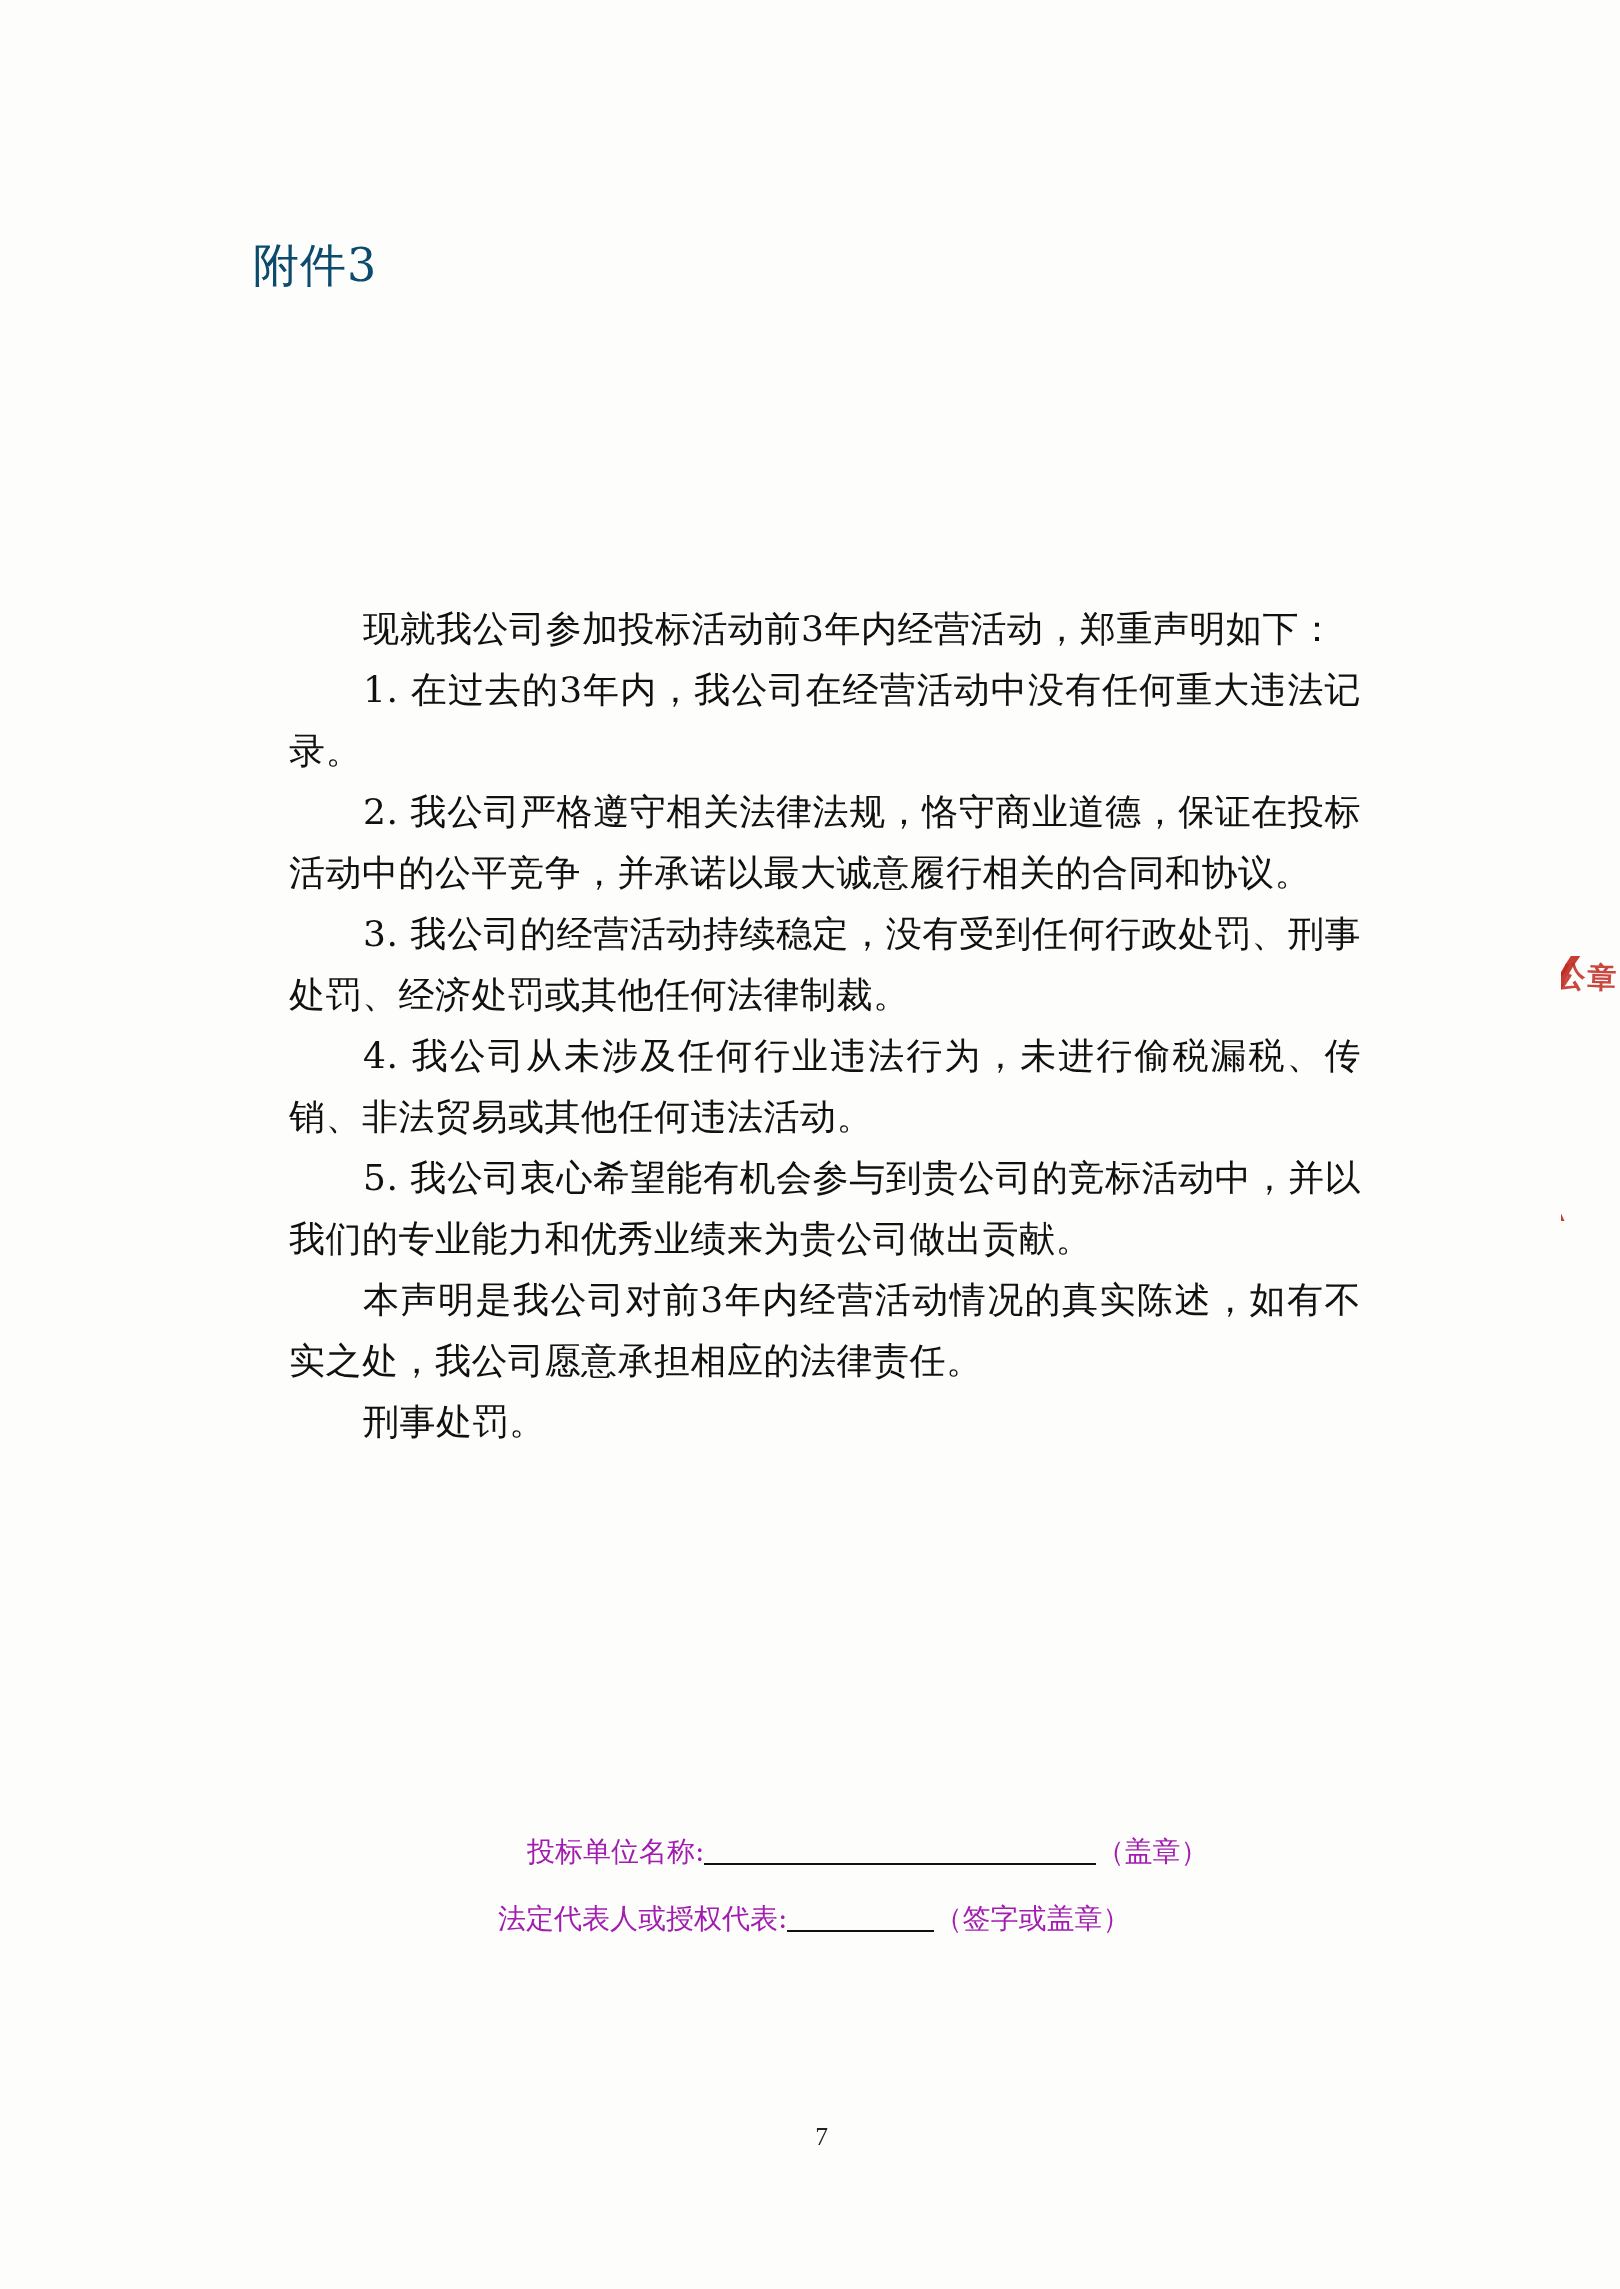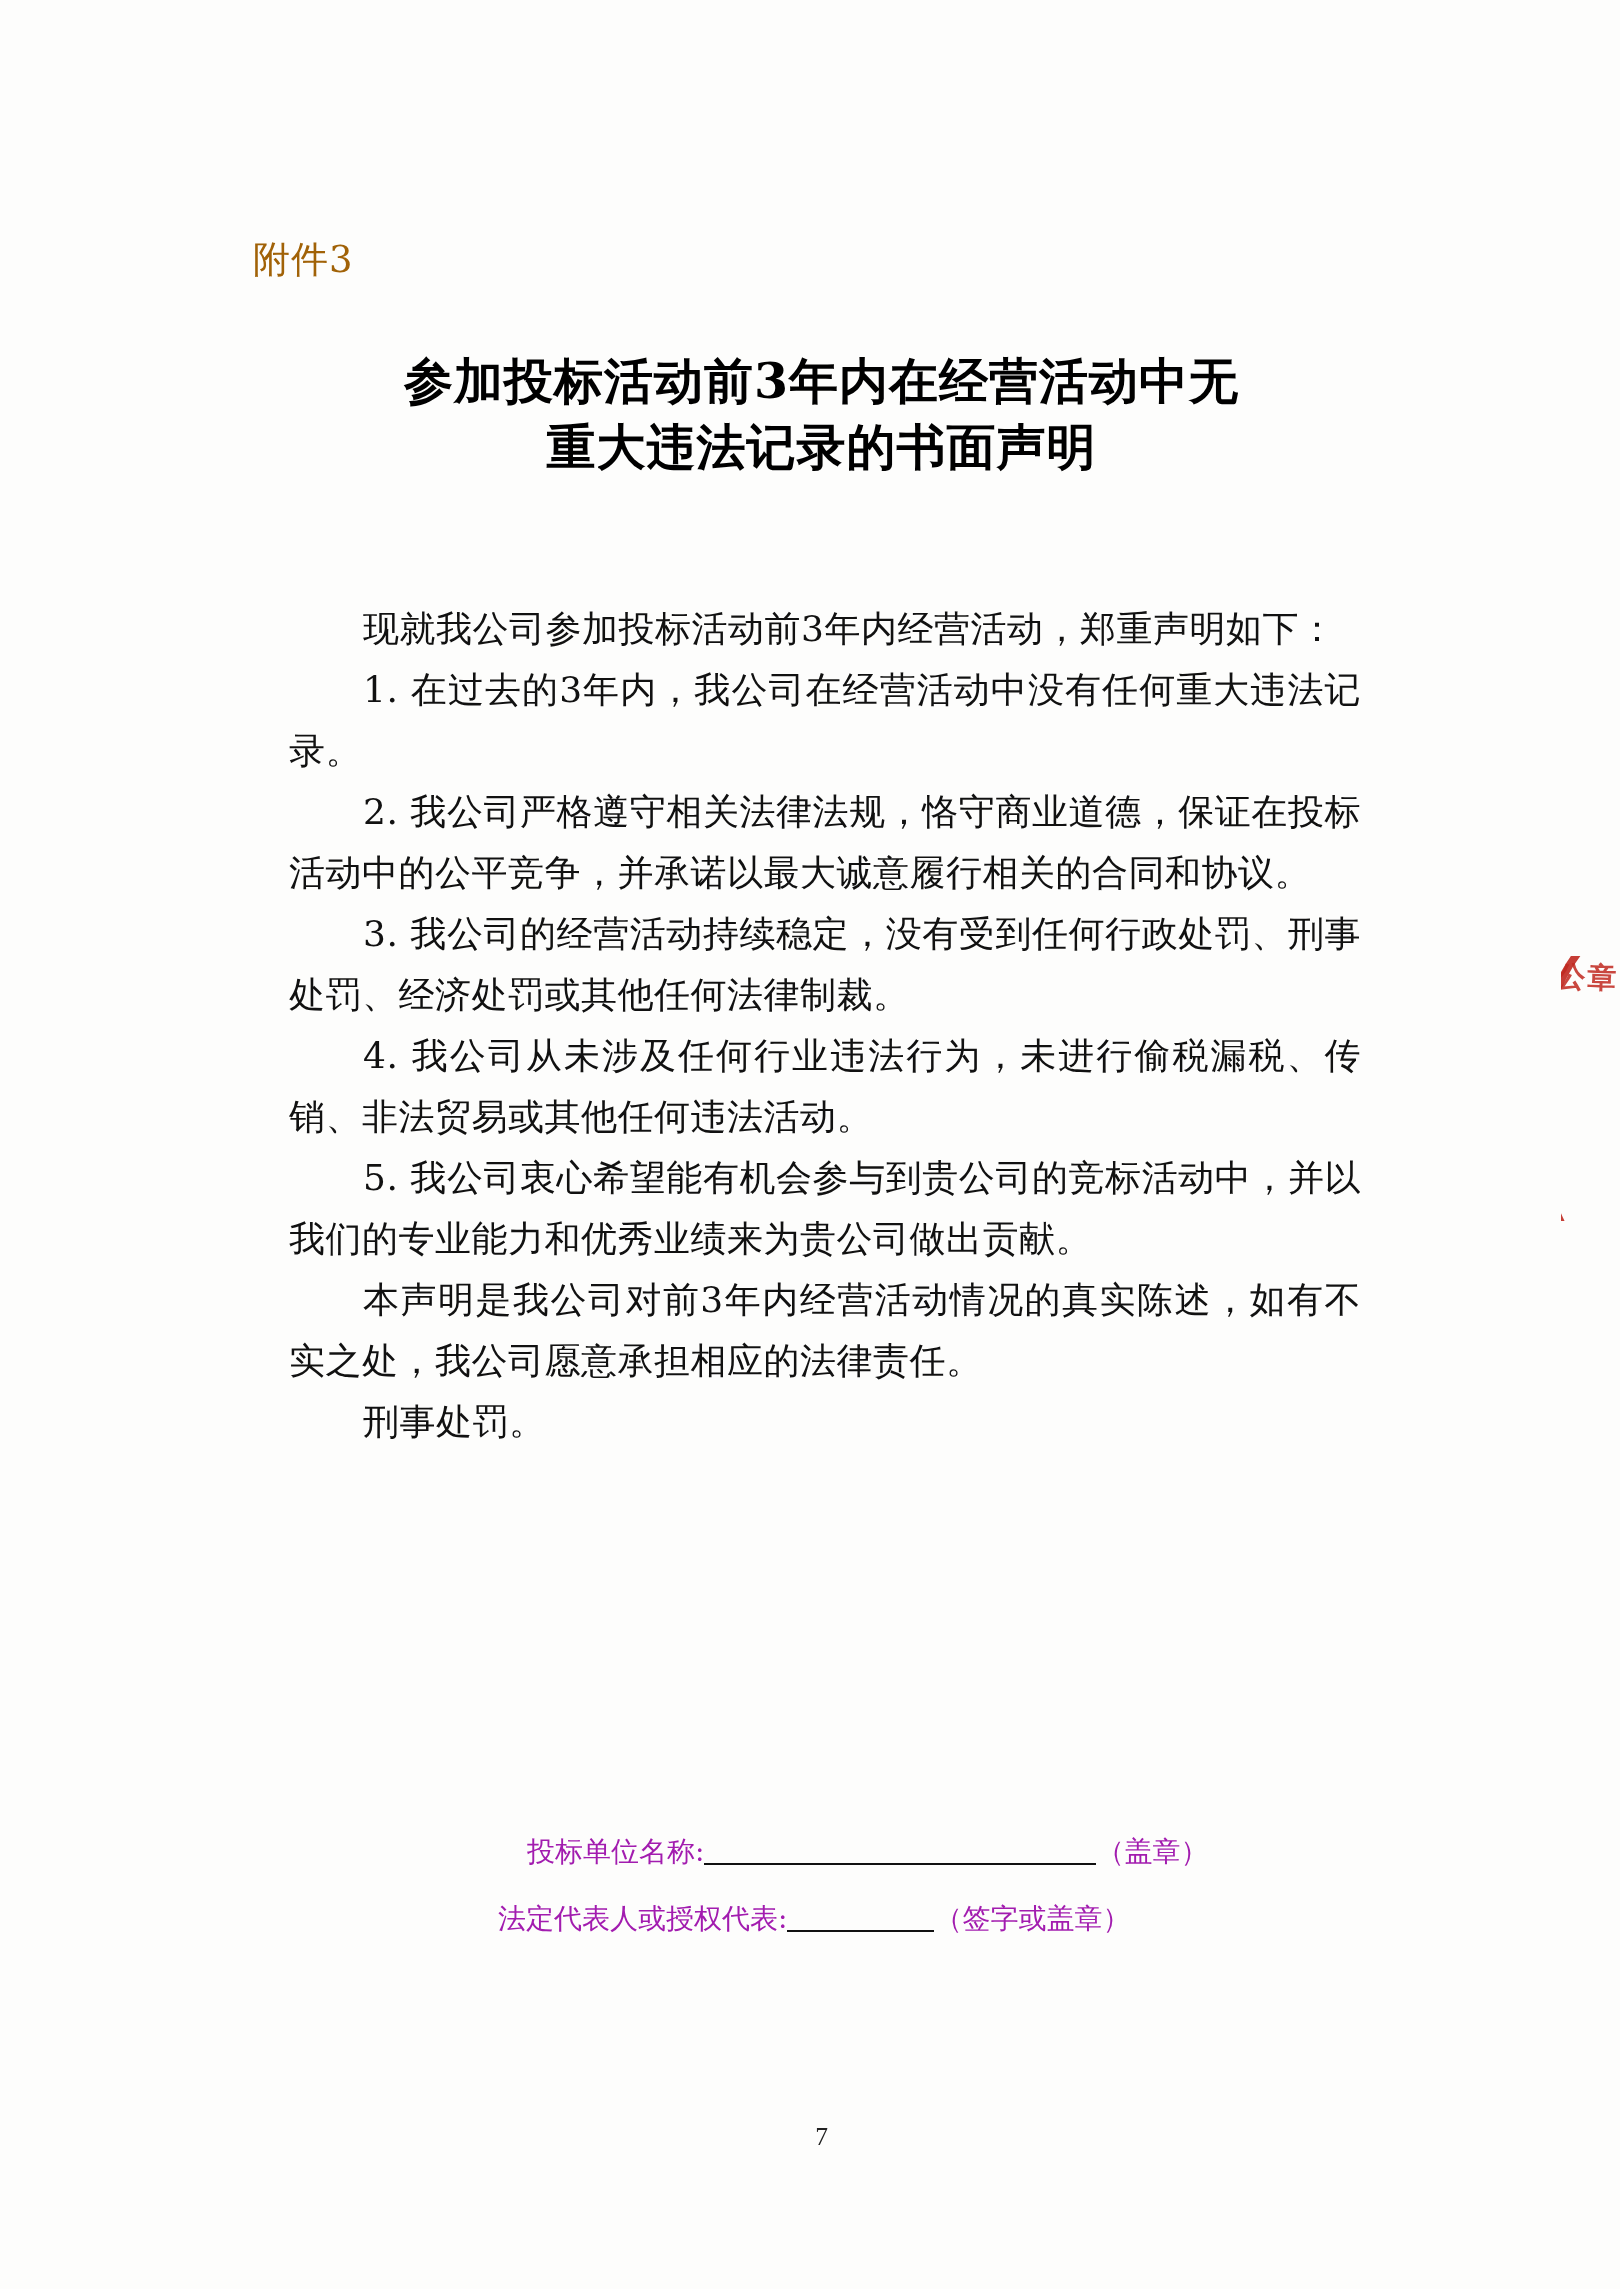--- a/index.html
+++ b/index.html
@@ -28,24 +28,24 @@
     top: 0;
     width: 1137px;
     height: 100%;
   }
 
   
   .attach-label {
     position: absolute;
     top: 235px;
     left: 0;
-    font-size: 37px;
+    font-size: 46px;
     letter-spacing: 1px;
     font-family: "DejaVu Serif", "Liberation Serif", serif;
-    color: #a16207;
+    color: #0c4a6e;
   }
 
   
   .title {
     position: absolute;
     top: 348px;
     left: 0;
     width: 1137px;
     text-align: center;
     font-weight: bold;
@@ -171,24 +171,20 @@
 </style>
 </head>
 <body>
 
 <div class="page">
 
   <div class="content">
 
     <div class="attach-label">附件3</div>
 
-    <div class="title">
-      <span class="line1">参加投标活动前3年内在经营活动中无</span>
-      <span class="line2">重大违法记录的书面声明</span>
-    </div>
 
     <div class="body-block">
       <p class="para indent">现就我公司参加投标活动前3年内经营活动，郑重声明如下：</p>
       <p class="para indent">1. 在过去的3年内，我公司在经营活动中没有任何重大违法记录。</p>
       <p class="para indent">2. 我公司严格遵守相关法律法规，恪守商业道德，保证在投标活动中的公平竞争，并承诺以最大诚意履行相关的合同和协议。</p>
       <p class="para indent">3. 我公司的经营活动持续稳定，没有受到任何行政处罚、刑事处罚、经济处罚或其他任何法律制裁。</p>
       <p class="para indent">4. 我公司从未涉及任何行业违法行为，未进行偷税漏税、传销、非法贸易或其他任何违法活动。</p>
       <p class="para indent">5. 我公司衷心希望能有机会参与到贵公司的竞标活动中，并以我们的专业能力和优秀业绩来为贵公司做出贡献。</p>
       <p class="para indent">本声明是我公司对前3年内经营活动情况的真实陈述，如有不实之处，我公司愿意承担相应的法律责任。</p>
       <p class="para indent">刑事处罚。</p>

